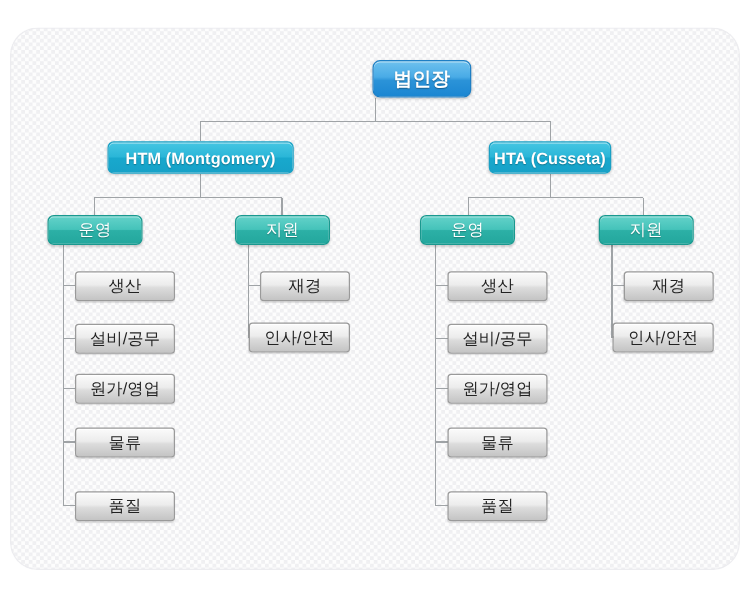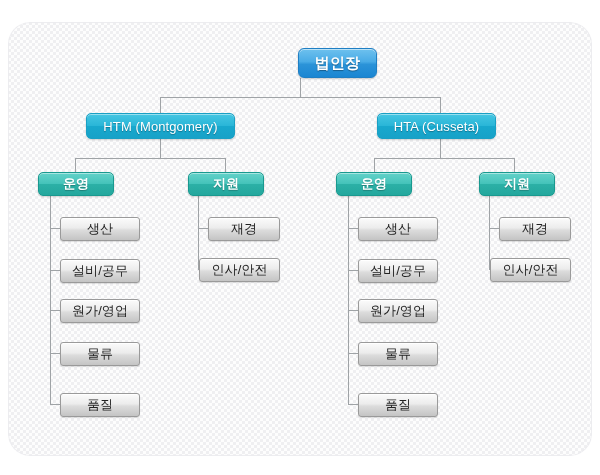--- a/index.html
+++ b/index.html
@@ -44,20 +44,21 @@
   
   .node {
     position: absolute;
     box-sizing: border-box;
     display: flex;
     align-items: center;
     justify-content: center;
     white-space: nowrap;
     border-radius: 5px;
     letter-spacing: .1px;
+    font-weight: bold;
   }
 
   
   .node.root {
     height: 30px;
     color: #ffffff;
     font-size: 15px;
     font-weight: bold;
     border: 1px solid #1f7fc4;
     border-radius: 6px;
@@ -75,21 +76,21 @@
     background: linear-gradient(to bottom, #45c6e2 0%, #2ab6d8 48%, #18a8cd 52%, #17a2c8 100%);
     box-shadow: 0 1px 2px rgba(0,0,0,.18), 0 1px 0 rgba(255,255,255,.45) inset;
     text-shadow: 0 1px 1px rgba(0,0,0,.30);
   }
 
   
   .node.team {
     height: 24px;
     color: #ffffff;
     font-size: 13px;
-    font-weight: bold;
+    font-weight: normal;
     border: 1px solid #19998f;
     background: linear-gradient(to bottom, #63d2c9 0%, #45c3ba 48%, #2cb0a6 52%, #23a79d 100%);
     box-shadow: 0 1px 2px rgba(0,0,0,.18), 0 1px 0 rgba(255,255,255,.45) inset;
     text-shadow: 0 1px 1px rgba(0,0,0,.28);
   }
 
   
   .node.leaf {
     height: 24px;
     color: #222222;
@@ -145,21 +146,21 @@
     <path d="M489.5 196 L489.5 270"></path>
     <path d="M489.5 228.5 L499 228.5"></path>
     <path d="M489.5 269.5 L499 269.5"></path>
   </g>
 </svg>
 
 <div class="node root" style="left:261px; top:48px; width:79px;margin-left:37px;">법인장</div>
 
 <div class="node division" style="left:86px; top:113px; width:149px;">HTM (Montgomery)</div>
 
-<div class="node division" style="left:377px; top:113px; width:119px;">HTA (Cusseta)</div>
+<div class="node division" style="left:391px; top:113px; width:98px;">HTA (Cusseta)</div>
 
 <div class="node team" style="left:38px; top:172px; width:76px;">운영</div>
 <div class="node team" style="left:188px; top:172px; width:76px;">지원</div>
 
 <div class="node team" style="left:336px; top:172px; width:76px;">운영</div>
 <div class="node team" style="left:479px; top:172px; width:76px;">지원</div>
 
 <div class="node leaf" style="left:60px; top:217px; width:80px;">생산</div>
 <div class="node leaf" style="left:60px; top:259px; width:80px;">설비/공무</div>
 <div class="node leaf" style="left:60px; top:299px; width:80px;">원가/영업</div>

